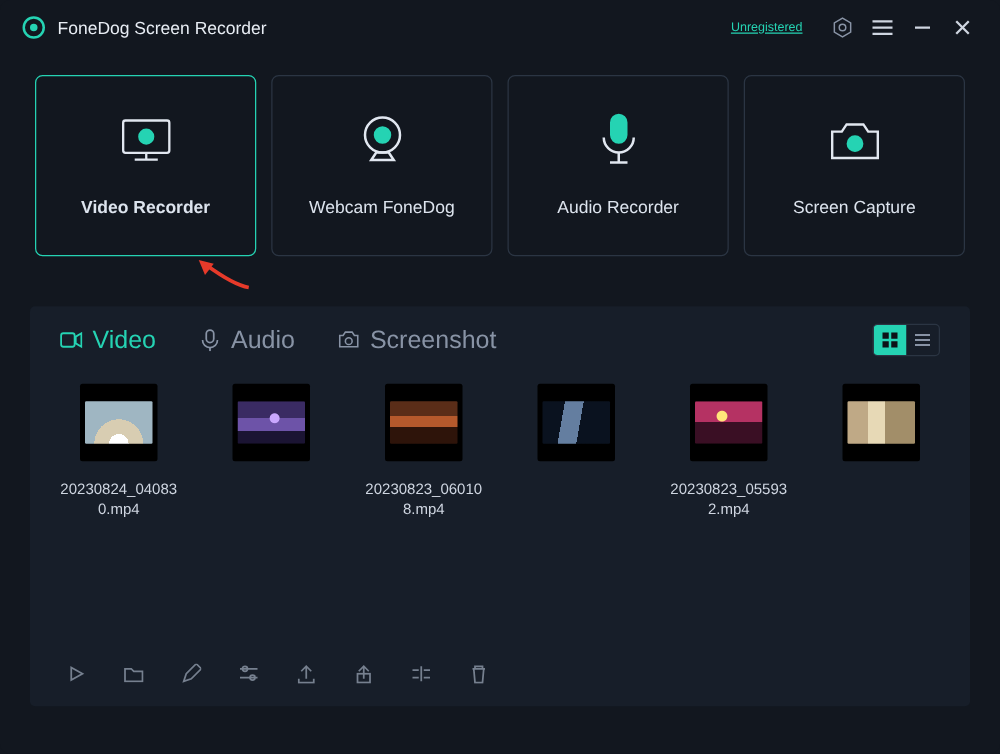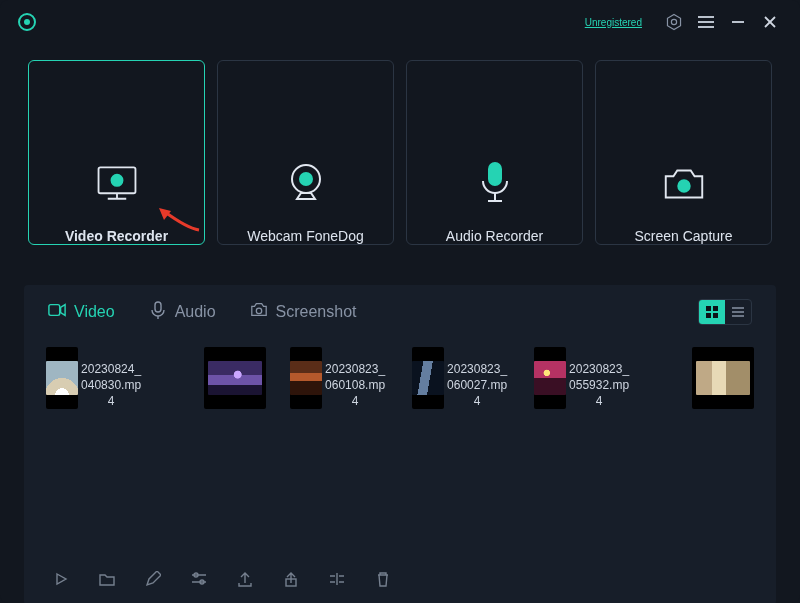--- a/index.html
+++ b/index.html
@@ -40,24 +40,24 @@
     margin-left: 8px; cursor: pointer;
   }
   .hicon svg { display: block; }
 
   
   .modes {
     display: flex; gap: 12px;
     padding: 16px 28px 6px 28px;
   }
   .mode {
-    flex: 1; height: 185px;
+    flex: 1; height: 145px;
     border: 1px solid #2b3543;
     border-radius: 6px;
-    display: flex; align-items: center; justify-content: flex-end;
+    display: flex; align-items: center; justify-content: center;
     flex-direction: column; gap: 24px;
     cursor: pointer;
   }
   .mode.active { border-color: #25d3b3; }
   .mode-label { font-size: 14px; color: #dde4ee; }
   .mode.active .mode-label { font-weight: 600; }
   .mode-icon { width: 48px; height: 40px; display: flex; align-items: center; justify-content: center; }
 
   .arrow {
     position: absolute;
@@ -73,23 +73,23 @@
     border-radius: 4px;
     height: 320px;
     display: flex; flex-direction: column;
     position: relative;
   }
   .lib-tabs {
     display: flex; align-items: center;
     height: 54px; padding: 0 24px;
   }
   .lib-tab {
-    display: inline-flex; gap: 8px;
+    display: inline-flex; align-items: center; gap: 8px;
     margin-right: 34px;
-    font-size: 16px; color: #8893a5; cursor: pointer;
+    font-size: 20px; color: #8893a5; cursor: pointer;
   }
   .lib-tab.active { color: #25d3b3; }
   .lib-tab-ico { width: 18px; height: 14px; display: inline-flex; align-items: center; justify-content: center; }
   .view-toggle {
     margin-left: auto;
     display: flex; align-items: center;
     border: 1px solid #2b3543; border-radius: 4px;
     overflow: hidden;
   }
   .view-btn {
@@ -102,21 +102,21 @@
 
   
   .thumbs {
     flex: 1;
     display: flex; align-items: flex-start;
     gap: 24px;
     padding: 8px 22px 0 22px;
   }
   .thumb {
     width: 100px;
-    display: flex; flex-direction: row; align-items: center;
+    display: flex; flex-direction: column; align-items: center;
     cursor: pointer;
     justify-content: flex-end;
   }
   .tbox {
     width: 62px; height: 62px;
     background: #000;
     display: flex; align-items: center; justify-content: center;
     overflow: hidden;
     border-radius: 2px;
   }
@@ -159,20 +159,21 @@
     background: #12171f; overflow: hidden; position: relative;
   }
 </style>
 </head>
 <body>
 
 <div class="window">
 
   <div class="header">
     <div class="logo"></div>
+    <div class="app-title">FoneDog Screen Recorder</div>
     <div class="header-spacer"></div>
     <a href="#" class="reg-link">Unregistered</a>
     <span class="hicon">
       <svg width="18" height="18" viewBox="0 0 24 24" fill="none" stroke="#8893a5" stroke-width="1.6">
           <polygon points="12,2 20.7,7 20.7,17 12,22 3.3,17 3.3,7"></polygon>
           <circle cx="12" cy="12" r="3.5"></circle>
         </svg>
     </span>
     <span class="hicon">
       <svg width="18" height="14" viewBox="0 0 18 14" stroke="#cfd6e1" stroke-width="1.8">
@@ -313,21 +314,20 @@
       <div class="thumb">
         <div class="tbox">
             <div class="timg ph3"></div>
           </div>
         <div class="tname">20230823_060108.mp4</div>
       </div>
       <div class="thumb">
         <div class="tbox">
             <div class="timg ph4"></div>
           </div>
-        <div class="tname">20230823_060027.mp4</div>
       </div>
       <div class="thumb">
         <div class="tbox">
             <div class="timg ph5"></div>
           </div>
         <div class="tname">20230823_055932.mp4</div>
       </div>
       <div class="thumb">
         <div class="tbox">
             <div class="timg ph6"></div>

